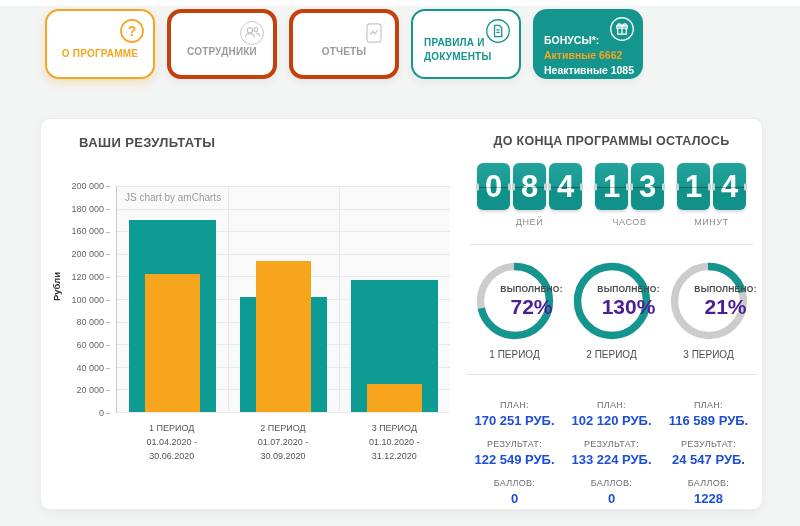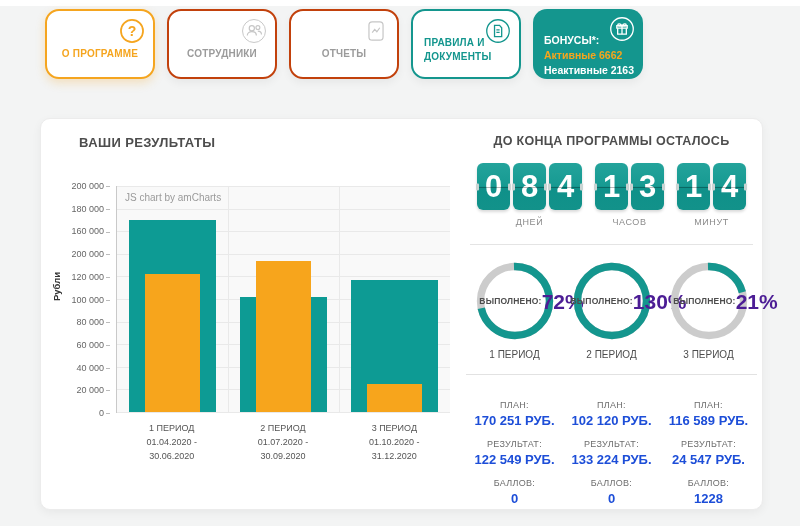--- a/index.html
+++ b/index.html
@@ -9,21 +9,21 @@
     background:#f3f4f4;
     position:relative;
     overflow:hidden;
   }
   body::before { content:""; position:absolute; top:0; left:0; right:0; height:6px; background:#ffffff; }
 
   
   .nav { position:absolute; top:9px; left:45px; display:flex; gap:12px; }
   .nav-card {
     width:110px; height:70px; background:#ffffff;
-    border:2px solid #c2410c; border-radius:14px;
+    border:4px solid #c2410c; border-radius:14px;
     position:relative; cursor:pointer;
     box-shadow:0 4px 8px rgba(0,0,0,0.05);
     color:#9b9b9b;
   }
   .nav-card .icon { position:absolute; top:7px; right:8px; width:26px; height:26px; color:#c6c6c6; }
   .nav-card .icon svg { width:100%; height:100%; }
   .nav-card .label {
     position:absolute; left:11px; right:8px; bottom:14px;
     font-size:10px; font-weight:700; line-height:1.35; letter-spacing:.2px;
   }
@@ -92,21 +92,21 @@
 
   .h-divider { height:1px; background:#e4e4e4; margin:17px 6px 0 6px; }
 
   
   .rings { display:flex; justify-content:space-between; padding:0 2px; margin-top:17px; }
   .ring-col { width:97px; display:flex; flex-direction:column; align-items:center; }
   .ring-box { position:relative; width:78px; height:78px; }
   .ring-box svg { width:78px; height:78px; }
   .ring-track { fill:none; stroke:#cccccc; stroke-width:3.4; }
   .ring-val { fill:none; stroke:#14968e; stroke-width:3.4; }
-  .ring-text { position:absolute; inset:0; display:flex; align-items:center; justify-content:center;margin-left:34px; }
+  .ring-text { position:absolute; inset:0; display:flex; flex-direction:column; align-items:center; justify-content:center;margin-left:34px; }
   .ring-done { font-size:8.5px; color:#4d4d4d; font-weight:700; letter-spacing:.2px; }
   .ring-pct { font-size:21px; font-weight:700; color:#4c1d95; margin-top:1px; }
   .ring-period { margin-top:9px; font-size:10px; color:#4d4d4d; font-weight:400; }
 
   
   .stats { display:flex; justify-content:space-between; padding:0 2px; margin-top:14px; }
   .stat-col { width:97px; text-align:center; border-top:1px solid #e2e2e2; padding-top:25px; }
   .stat-label { font-size:9px; color:#6d6d6d; letter-spacing:.3px; margin-bottom:3px; }
   .stat-value { font-size:13px; font-weight:700; color:#1d4ed8; margin-bottom:11px; }
 </style>
@@ -166,21 +166,21 @@
         <circle cx="12" cy="12" r="10.4"></circle>
         <path d="M7.2 9h9.6v2.2H7.2z"></path>
         <path d="M8 11.2v5.6h8v-5.6"></path>
         <path d="M12 9v7.8"></path>
         <path d="M12 9c-1.6-2.4-3.8-2-3.8-.8 0 .9 1.6 1 3.8.8zM12 9c1.6-2.4 3.8-2 3.8-.8 0 .9-1.6 1-3.8.8z"></path>
       </svg>
     </span>
     <span class="bonus-lines">
       <span>БОНУСЫ*:</span><br>
       <span class="bonus-active">Активные 6662</span><br>
-      <span>Неактивные 2163</span>
+      <span>Неактивные 1085</span>
     </span>
   </div>
 </nav>
 
 <section class="main-card">
 
   <div class="left-panel">
     <div class="left-title">ВАШИ РЕЗУЛЬТАТЫ</div>
 
     <div class="chart-wrap">

